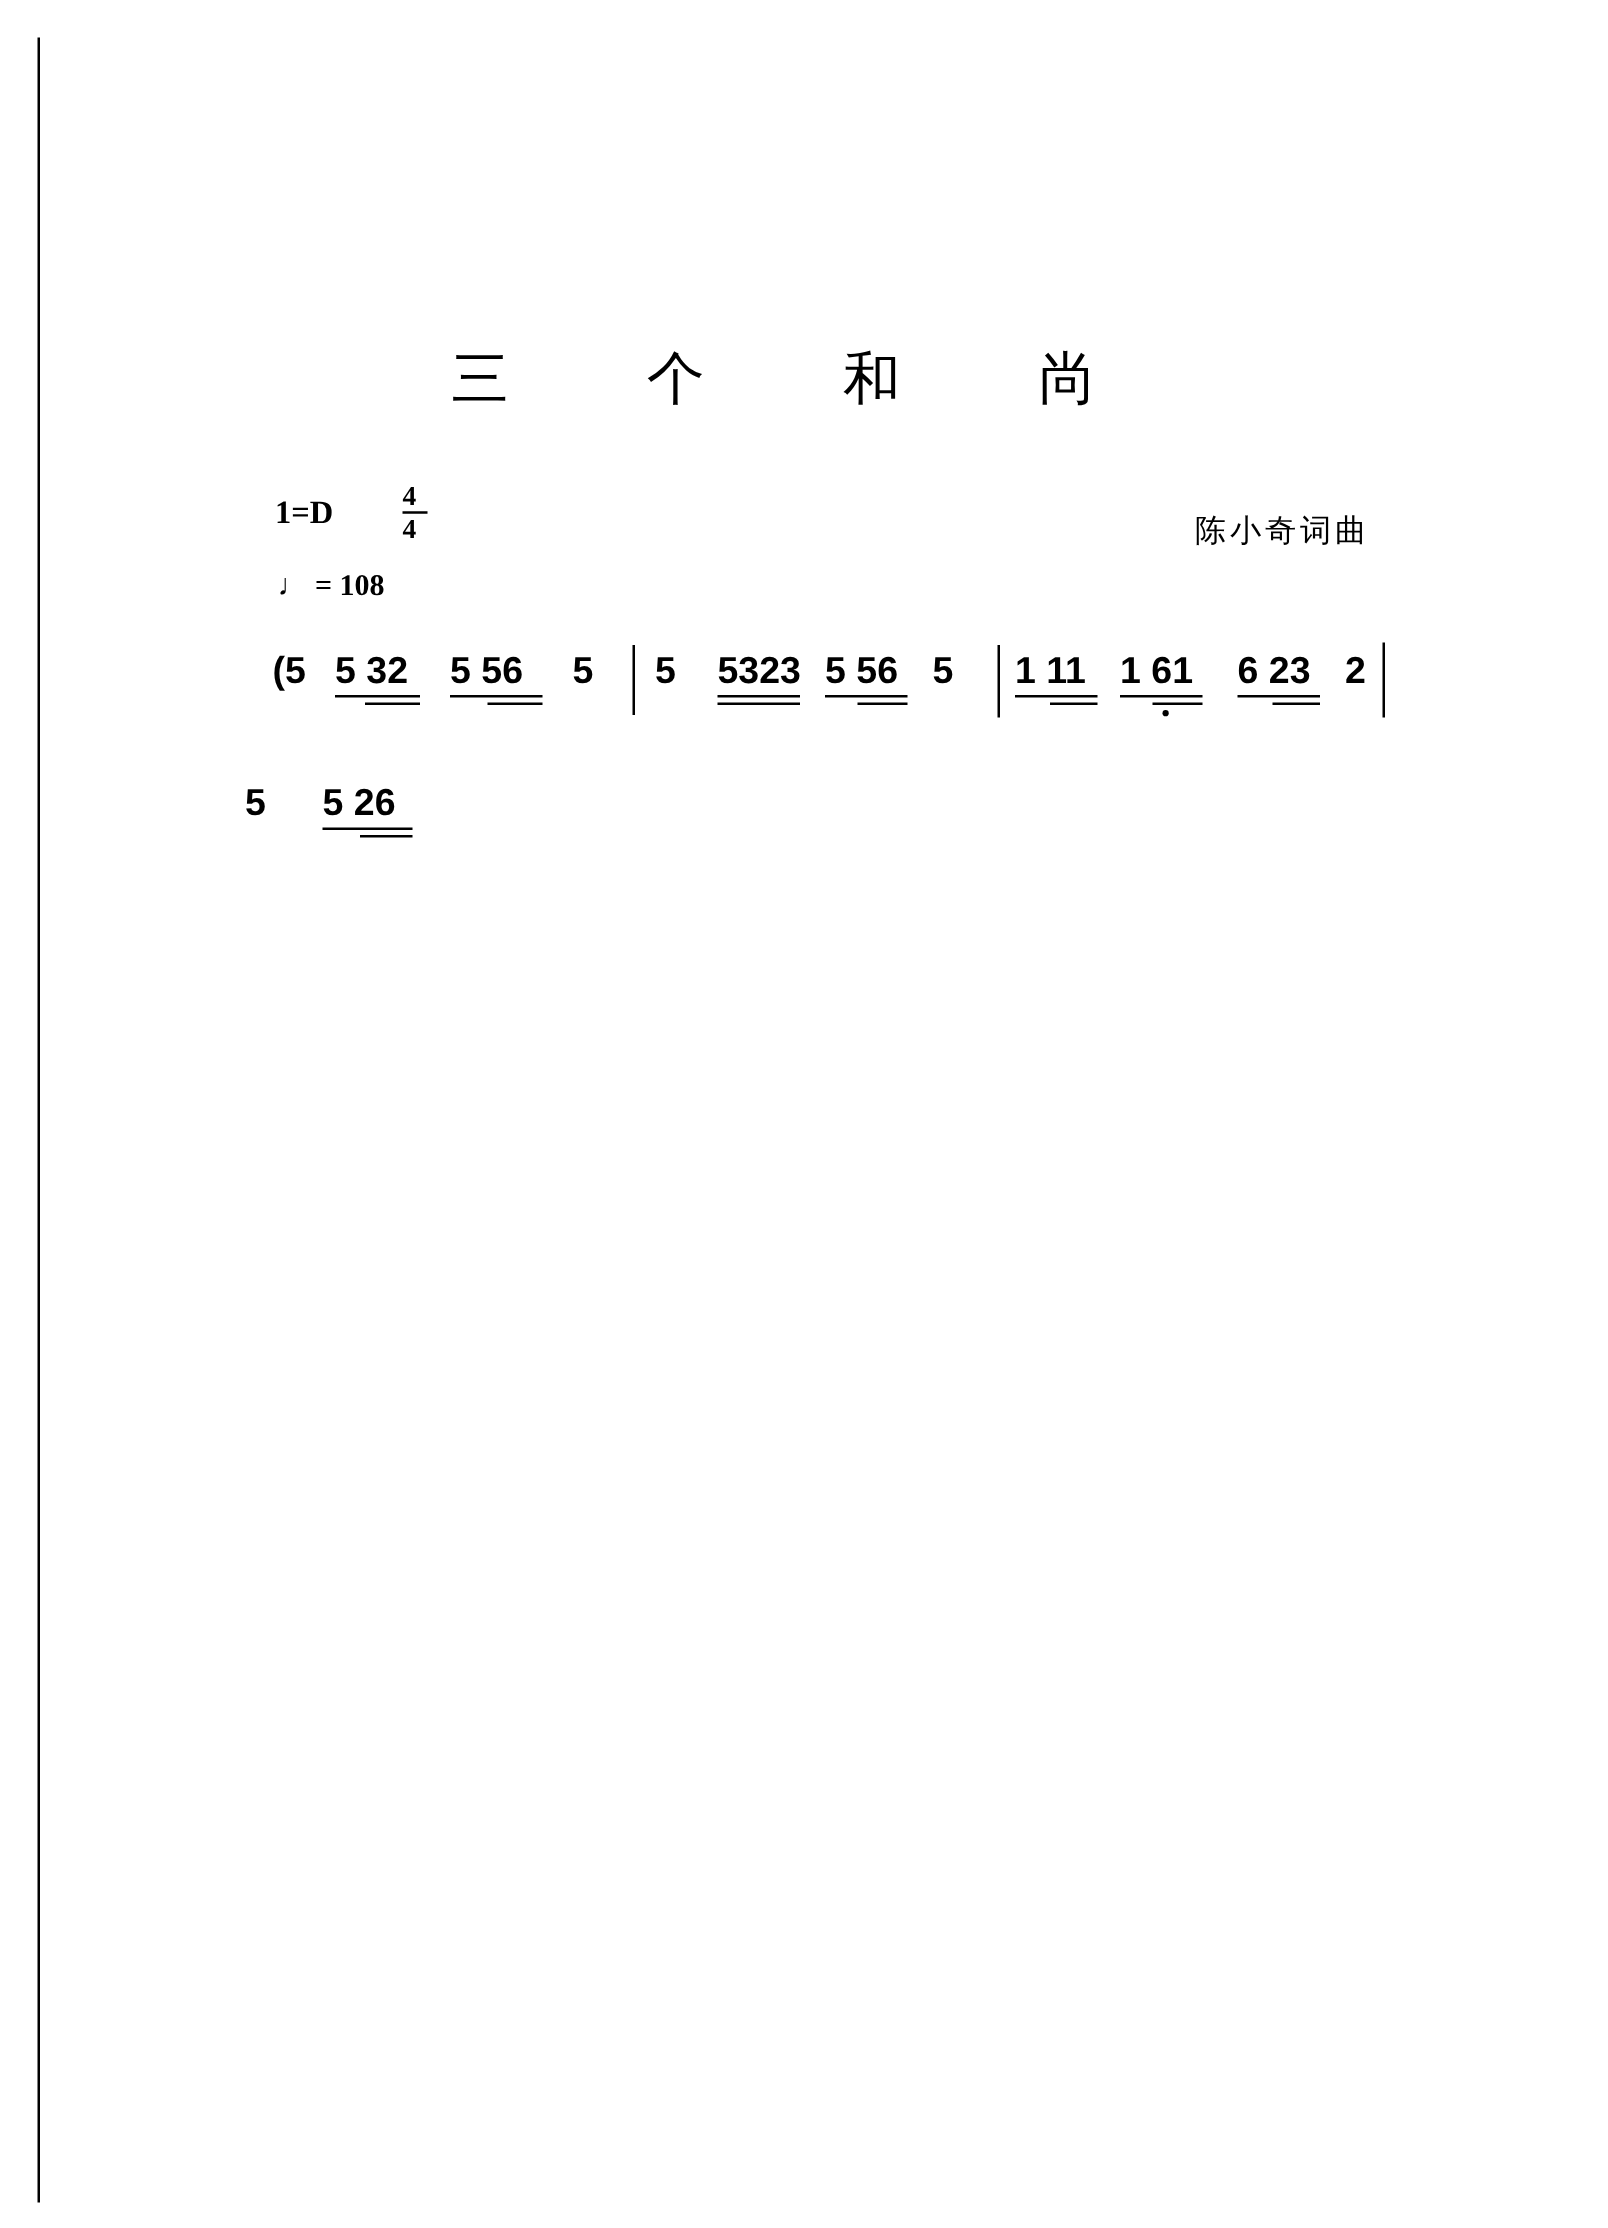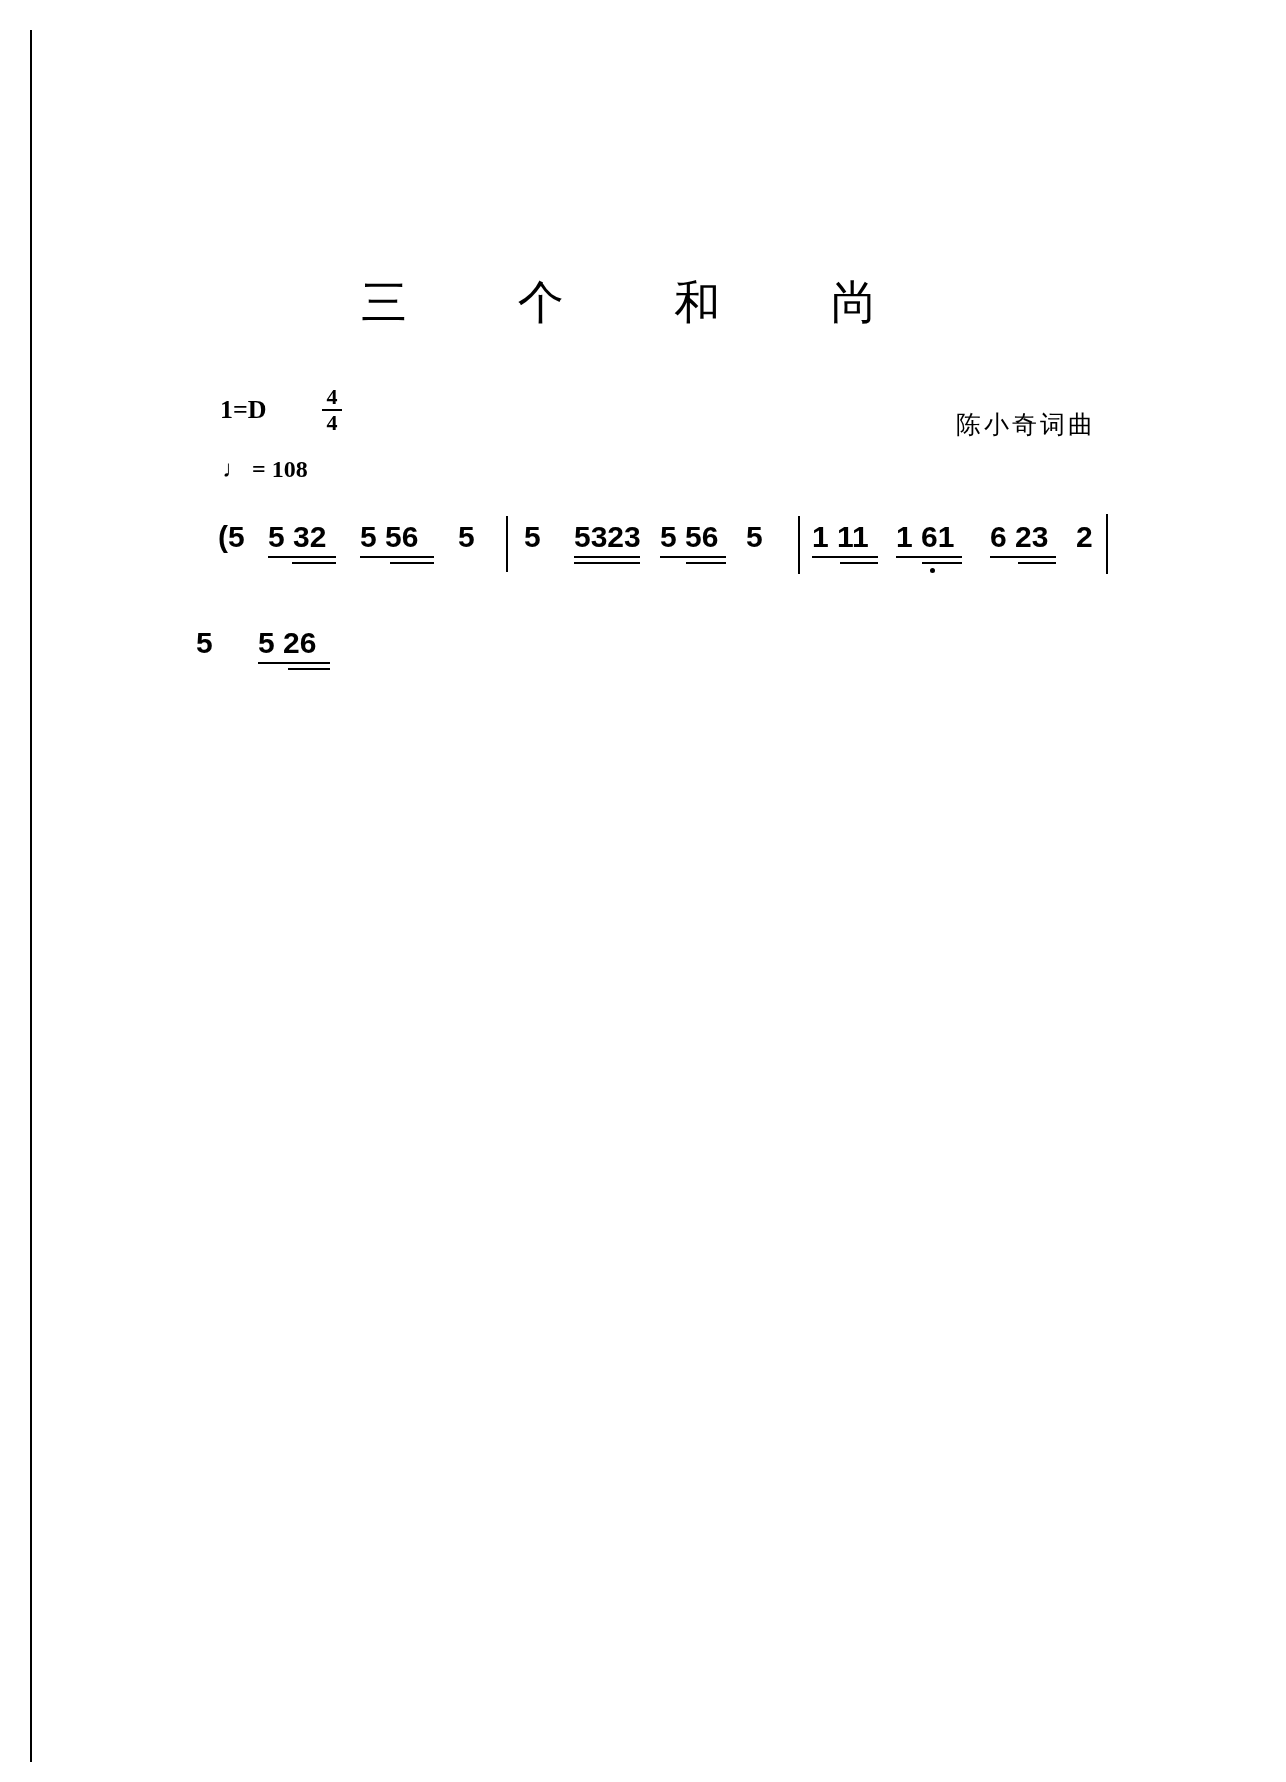--- a/index.html
+++ b/index.html
@@ -2,21 +2,21 @@
 <html><head>
 <meta charset="utf-8">
 <style>
   html, body { margin: 0; padding: 0; background: #ffffff; }
   body { width: 1286px; height: 1782px; position: relative; overflow: hidden;
          font-family: "Liberation Sans", "DejaVu Sans", sans-serif; color: #000; }
   .page-edge { position: absolute; left: 30px; top: 30px; width: 2px; height: 1732px; background: #000; }
   .title { position: absolute; top: 225px; left: 0; width: 1286px; text-align: center;
            font-family: "DejaVu Serif", serif; font-size: 46px; letter-spacing: 48px; font-weight: normal; margin-top: 47px; }
   .key { position: absolute; left: 220px; top: 395px; font-family: "Liberation Serif", serif; font-weight: bold; font-size: 26px; }
-  .timesig { position: absolute; left: 322px; top: 386px; font-family: "Liberation Serif", serif; font-weight: bold; font-size: 22px; line-height: 22px; text-align: center; }
+  .timesig { position: absolute; left: 322px; top: 386px; font-family: "Liberation Serif", serif; font-weight: bold; font-size: 22px; line-height: 22px; }
   .timesig .bar { display: block; height: 2px; background: #000; width: 20px; margin: 1px auto; }
   .tempo { position: absolute; left: 222px; top: 456px; font-family: "Liberation Serif", serif; font-weight: bold; font-size: 24px; }
   .composer { position: absolute; left: 956px; top: 408px; font-family: Liberation Serif, serif; font-size: 25px; letter-spacing: 3px; }
   .row { position: absolute; left: 0; width: 1286px; height: 60px; }
   .n { position: absolute; font-family: "Liberation Sans", sans-serif; font-weight: bold; font-size: 30px; line-height: 30px; }
   .ul { position: absolute; height: 2px; background: #000; }
   .bl { position: absolute; width: 2px; background: #000; }
   .dot { position: absolute; width: 5px; height: 5px; border-radius: 50%; background: #000; }
 </style>
 </head>

